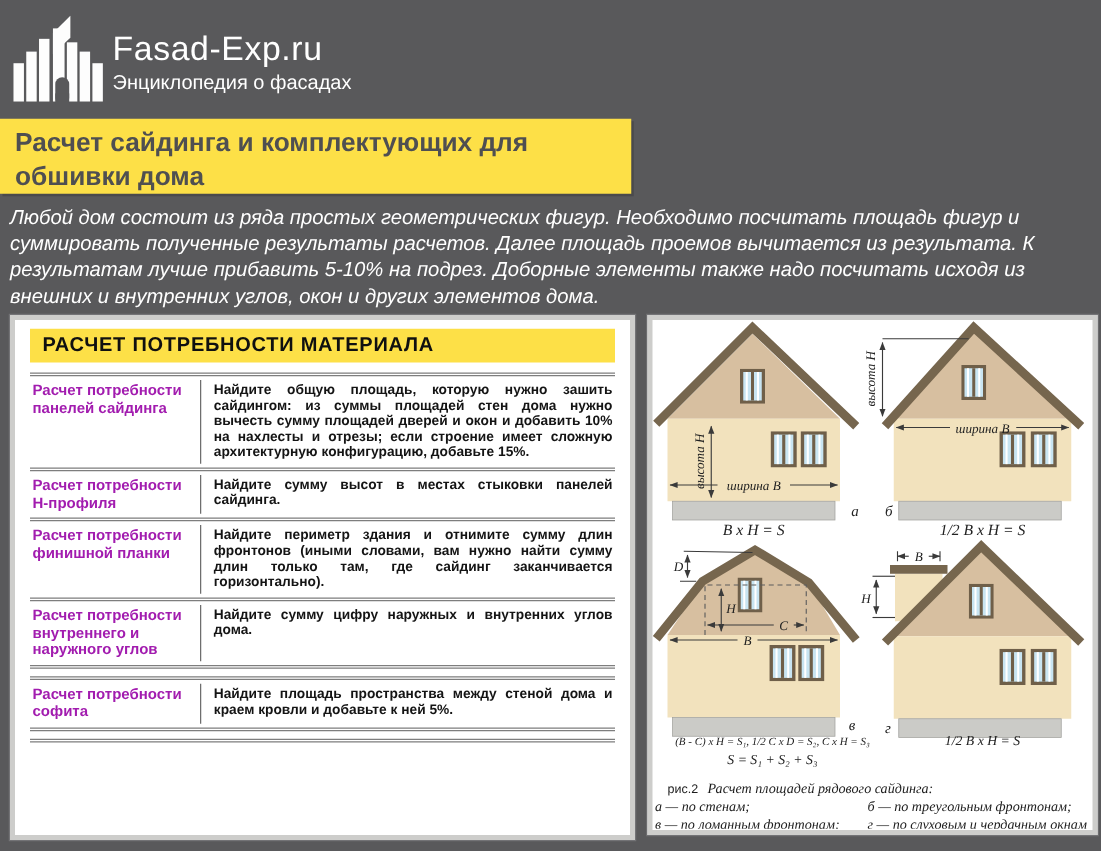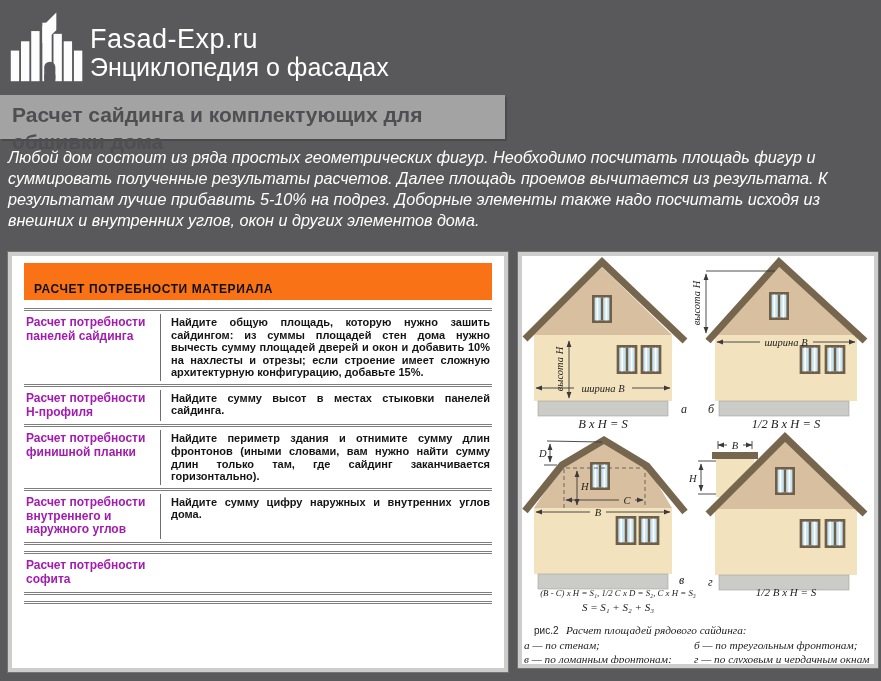--- a/index.html
+++ b/index.html
@@ -7,52 +7,52 @@
     width:881px;height:681px;background:#59595b;
     font-family:"Liberation Sans",sans-serif;overflow:hidden;
   }
   .stage{position:relative;width:881px;height:681px;background:#59595b;}
 
   
   .site-header{position:absolute;left:0;top:0;width:881px;height:90px;}
   .logo{position:absolute;left:8px;top:5px;width:78px;height:80px;}
   .brand{position:absolute;left:90px;top:24px;color:#fff;}
   .brand-name{font-size:27px;line-height:30px;letter-spacing:.5px;}
-  .brand-tagline{font-size:25px;line-height:26px;}
+  .brand-tagline{font-size:16px;line-height:26px;}
 
   
   .titlebox{
-    position:absolute;left:0;top:95px;width:505px;height:44px;background:#a3a3a3;
+    position:absolute;left:0;top:95px;width:505px;height:60px;background:#fde047;
     box-shadow:2px 2px 0 #4a4a4c;
   }
   .titlebox span{
     display:block;padding:6px 14px 0 12px;
     font-size:21px;font-weight:bold;line-height:27px;color:#4f4f51;
   }
 
   
   .intro{
-    position:absolute;left:8px;top:147px;width:855px;margin:0;
+    position:absolute;left:8px;top:164px;width:855px;margin:0;
     color:#fff;font-style:italic;font-size:16.2px;line-height:21px;
   }
 
   
   .panel{
     position:absolute;background:#fff;
     border:4px solid #cdcdcb;box-shadow:0 0 0 1px #737376;
     box-sizing:border-box;overflow:hidden;
   }
   .left-panel{left:8px;top:252px;width:500px;height:420px;}
   .right-panel{left:518px;top:252px;width:360px;height:416px;}
 
   
   .tbl-header{
-    margin:7px 12px 8px 12px;background:#f97316;color:#101010;
-    font-size:12px;font-weight:bold;letter-spacing:.6px;
-    padding:19px 10px 4px 10px;
+    margin:7px 12px 8px 12px;background:#fde047;color:#101010;
+    font-size:16px;font-weight:bold;letter-spacing:.6px;
+    padding:5px 10px 4px 10px;
   }
   .tbl{margin:0 12px;border-top:3px double #7e7e7e;}
   .row{display:flex;border-bottom:3px double #7e7e7e;padding:3px 0;}
   .cell-label{
     width:136px;flex:none;font-weight:bold;font-size:12px;line-height:1.16;
     color:#a21caf;padding:2px 6px 2px 2px;box-sizing:border-box;
   }
   .cell-text{
     flex:1;border-left:1px solid #6e6e6e;padding:2px 2px 2px 10px;
     font-size:11px;line-height:1.14;color:#141414;text-align:justify;font-weight:bold;
@@ -145,20 +145,23 @@
         <div class="cell-text">
           <p>Найдите сумму цифру наружных и внутренних углов дома.</p>
         </div>
       </div>
 
       <div class="row">
       </div>
 
       <div class="row">
         <div class="cell-label">Расчет потребности софита</div>
+        <div class="cell-text">
+          <p>Найдите площадь пространства между стеной дома и краем кровли и добавьте к ней 5%.</p>
+        </div>
       </div>
 
       <div class="row">
         
         
       </div>
 
     </div>
   </section>
 

